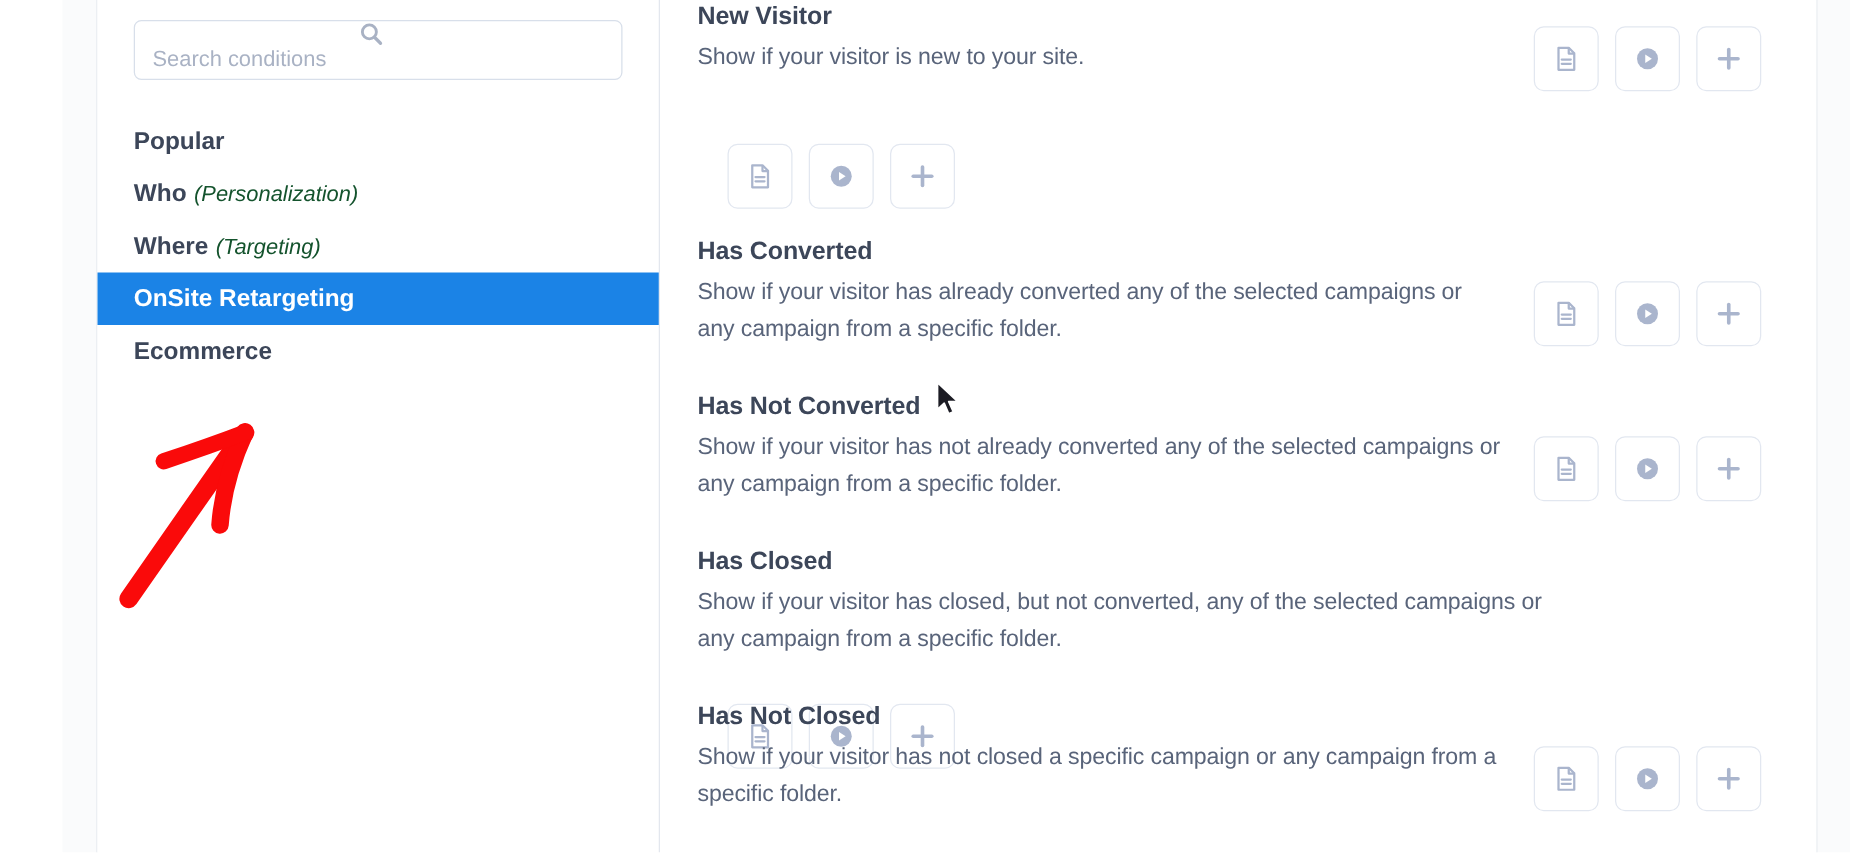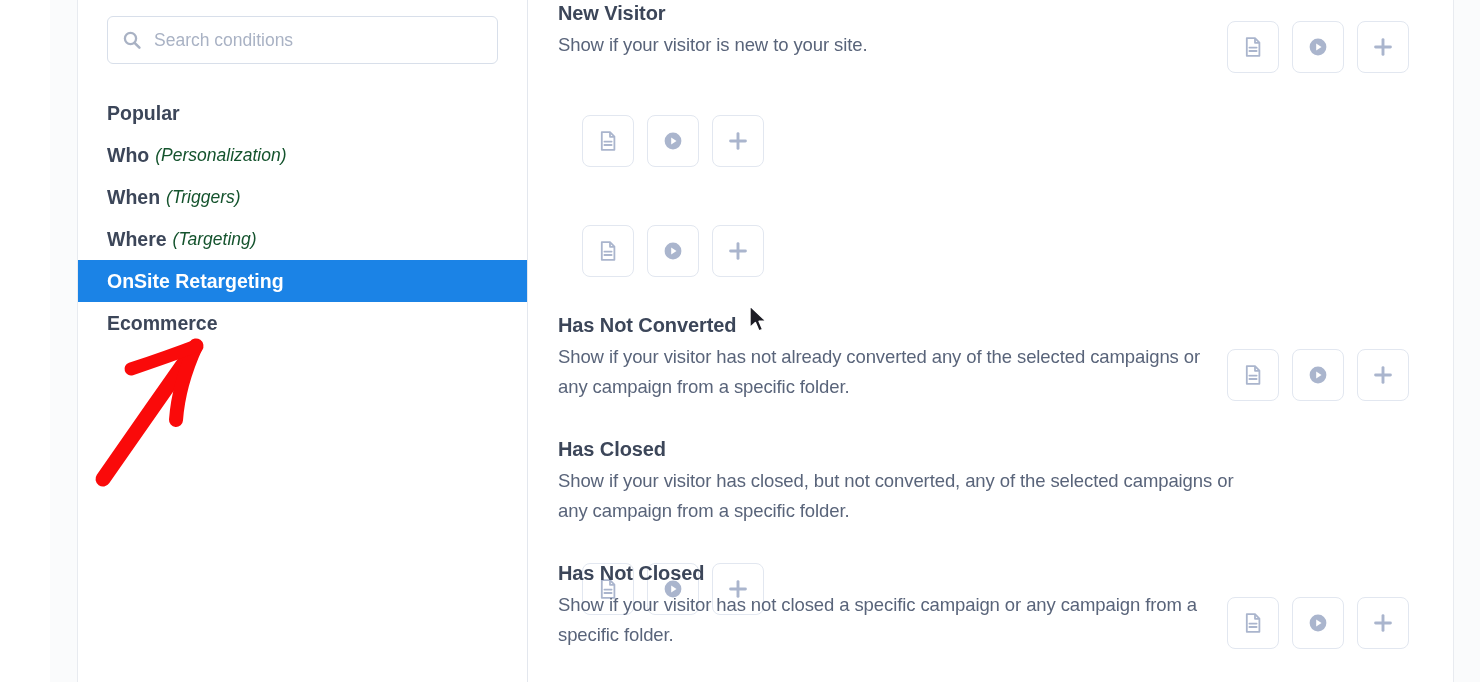--- a/index.html
+++ b/index.html
@@ -55,20 +55,21 @@
   }
   .search-box {
     height: 48px;
     border: 1px solid #d8dfea;
     border-radius: 6px;
     display: flex;
     align-items: center;
     padding: 0 14px;
     background: #ffffff;
     box-sizing: border-box;
+    flex-direction: column;
   }
   .search-icon {
     width: 20px;
     height: 20px;
     flex: 0 0 20px;
     display: block;
     margin-right: 12px;
   }
   .search-input {
     border: none;
@@ -222,24 +223,20 @@
     <div class="nav-list">
       <div class="nav-item">
         <span>Popular</span>
         <span class="nav-hint"></span>
       </div>
       <div class="nav-item">
         <span>Who</span>
         <span class="nav-hint">(Personalization)</span>
       </div>
       <div class="nav-item">
-        <span>When</span>
-        <span class="nav-hint">(Triggers)</span>
-      </div>
-      <div class="nav-item">
         <span>Where</span>
         <span class="nav-hint">(Targeting)</span>
       </div>
       <div class="nav-item selected">
         <span>OnSite Retargeting</span>
         <span class="nav-hint"></span>
       </div>
       <div class="nav-item">
         <span>Ecommerce</span>
         <span class="nav-hint"></span>
@@ -299,20 +296,24 @@
           <button class="icon-btn">
             <svg width="26" height="26" viewBox="0 0 26 26" fill="none">
               <line x1="13" y1="5.6" x2="13" y2="20.4" stroke="#aab5cd" stroke-width="2.9" stroke-linecap="round"></line>
               <line x1="5.6" y1="13" x2="20.4" y2="13" stroke="#aab5cd" stroke-width="2.9" stroke-linecap="round"></line>
             </svg>
           </button>
         </div>
       </div>
 
       <div class="cond-row" style="height:124px;">
+        <div class="cond-text">
+          <div class="cond-title">Has Converted</div>
+          <div class="cond-desc">Show if your visitor has already converted any of the selected campaigns or any campaign from a specific folder.</div>
+        </div>
         <div class="cond-actions" style="padding-top:37px;">
           <button class="icon-btn">
             <svg width="24" height="24" viewBox="0 0 24 24" fill="none">
               <path d="M5.8 3.2h8.2l4.4 4.4v13.2a0 0 0 0 1 0 0H5.8a0 0 0 0 1 0 0V3.2z" stroke="#aab5cd" stroke-width="1.8" stroke-linejoin="round"></path>
               <path d="M14 3.2v4.6h4.4" stroke="#aab5cd" stroke-width="1.8" stroke-linejoin="round"></path>
               <line x1="8.4" y1="12.6" x2="15.6" y2="12.6" stroke="#aab5cd" stroke-width="1.8" stroke-linecap="round"></line>
               <line x1="8.4" y1="16" x2="15.6" y2="16" stroke="#aab5cd" stroke-width="1.8" stroke-linecap="round"></line>
             </svg>
           </button>
           <button class="icon-btn">

